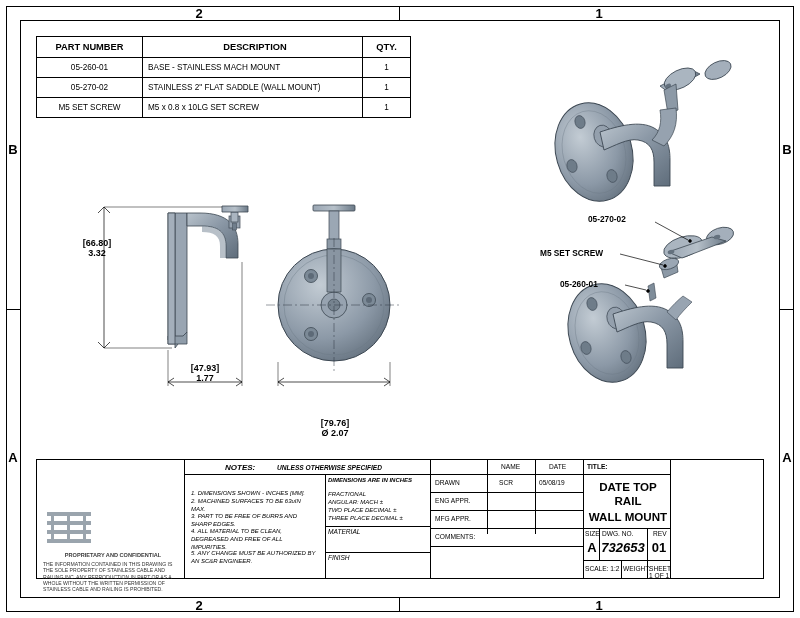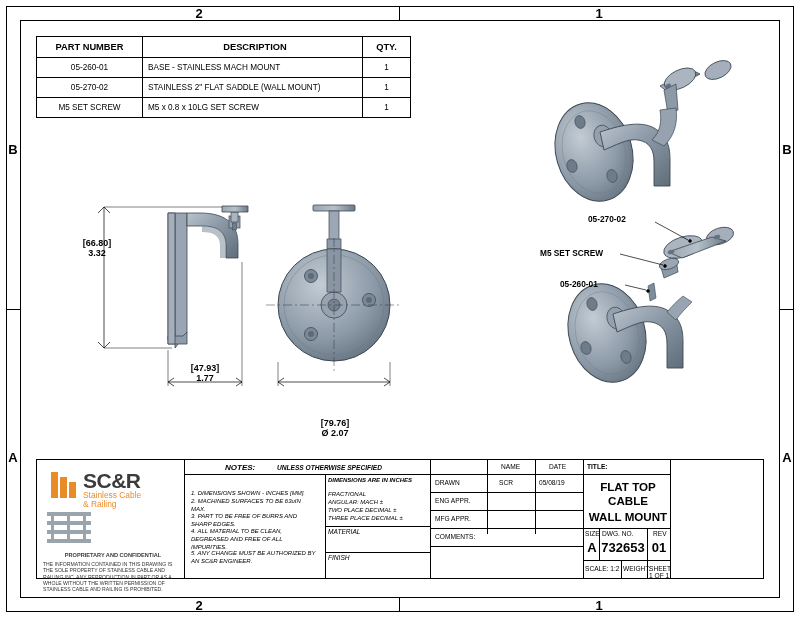--- a/index.html
+++ b/index.html
@@ -273,32 +273,20 @@
     <span>Ø 2.07</span>
   </div>
 
   <div class="callout" style="left:588px;top:214px;">05-270-02</div>
   <div class="callout" style="left:540px;top:248px;">M5 SET SCREW</div>
   <div class="callout" style="left:560px;top:279px;">05-260-01</div>
 
   <div class="tblock">
 
     <div class="logo-box">
-      <div class="logo-wrap">
-        <div class="bars">
-          <div class="bar" style="left:0;top:0;width:7px;height:26px;"></div>
-          <div class="bar" style="left:9px;top:5px;width:7px;height:21px;"></div>
-          <div class="bar" style="left:18px;top:10px;width:7px;height:16px;"></div>
-        </div>
-        <div style="margin-left:32px;">
-          <div class="sc-r">SC&amp;R</div>
-          <div class="sc-sub">Stainless Cable</div>
-          <div class="sc-sub">&amp; Railing</div>
-        </div>
-      </div>
       <div class="grid-logo">
         <div class="gl" style="left:0;top:0;width:44px;height:4px;"></div>
         <div class="gl" style="left:0;top:9px;width:44px;height:4px;"></div>
         <div class="gl" style="left:0;top:18px;width:44px;height:4px;"></div>
         <div class="gl" style="left:0;top:27px;width:44px;height:4px;"></div>
         <div class="gl" style="left:4px;top:0;width:3px;height:31px;"></div>
         <div class="gl" style="left:20px;top:0;width:3px;height:31px;"></div>
         <div class="gl" style="left:36px;top:0;width:3px;height:31px;"></div>
       </div>
       <div class="propr">PROPRIETARY AND CONFIDENTIAL</div>
@@ -343,31 +331,31 @@
 
       <div class="tiny3" style="position:absolute;left:4px;top:19px;">DRAWN</div>
       <div class="tiny3" style="position:absolute;left:68px;top:19px;">SCR</div>
       <div class="tiny3" style="position:absolute;left:108px;top:19px;">05/08/19</div>
 
       <div class="tiny3" style="position:absolute;left:4px;top:37px;">ENG APPR.</div>
       <div class="tiny3" style="position:absolute;left:4px;top:55px;">MFG APPR.</div>
       <div class="tiny3" style="position:absolute;left:4px;top:73px;">COMMENTS:</div>
 
       <div class="tiny3" style="position:absolute;left:156px;top:3px;font-weight:bold;">TITLE:</div>
-      <div class="bigtitle" style="left:154px;top:20px;width:86px;">FLAT TOP CABLE</div>
+      <div class="bigtitle" style="left:154px;top:20px;width:86px;">DATE TOP RAIL</div>
       <div class="bigtitle" style="left:154px;top:50px;width:86px;">WALL MOUNT</div>
 
       <div class="hline" style="left:152px;top:68px;width:88px;"></div>
       <div class="hline" style="left:152px;top:100px;width:88px;"></div>
       <div class="vline" style="left:168px;top:68px;height:32px;"></div>
       <div class="vline" style="left:216px;top:68px;height:32px;"></div>
       <div class="tiny3" style="position:absolute;left:154px;top:70px;">SIZE</div>
       <div style="position:absolute;left:153px;top:80px;width:16px;text-align:center;font-size:13px;font-weight:bold;">A</div>
       <div class="tiny3" style="position:absolute;left:171px;top:70px;">DWG. NO.</div>
-      <div style="position:absolute;left:168px;top:80px;width:48px;text-align:center;font-size:13px;font-weight:bold;">732653</div>
+      <div style="position:absolute;left:168px;top:80px;width:48px;text-align:center;font-size:13px;font-weight:bold;font-style:italic;">732653</div>
       <div class="tiny3" style="position:absolute;left:222px;top:70px;">REV</div>
       <div style="position:absolute;left:216px;top:80px;width:24px;text-align:center;font-size:13px;font-weight:bold;">01</div>
 
       <div class="vline" style="left:190px;top:100px;height:18px;"></div>
       <div class="vline" style="left:216px;top:100px;height:18px;"></div>
       <div class="tiny3" style="position:absolute;left:154px;top:105px;">SCALE: 1:2</div>
       <div class="tiny3" style="position:absolute;left:192px;top:105px;">WEIGHT:</div>
       <div class="tiny3" style="position:absolute;left:218px;top:105px;">SHEET 1 OF 1</div>
     </div>
   </div>

